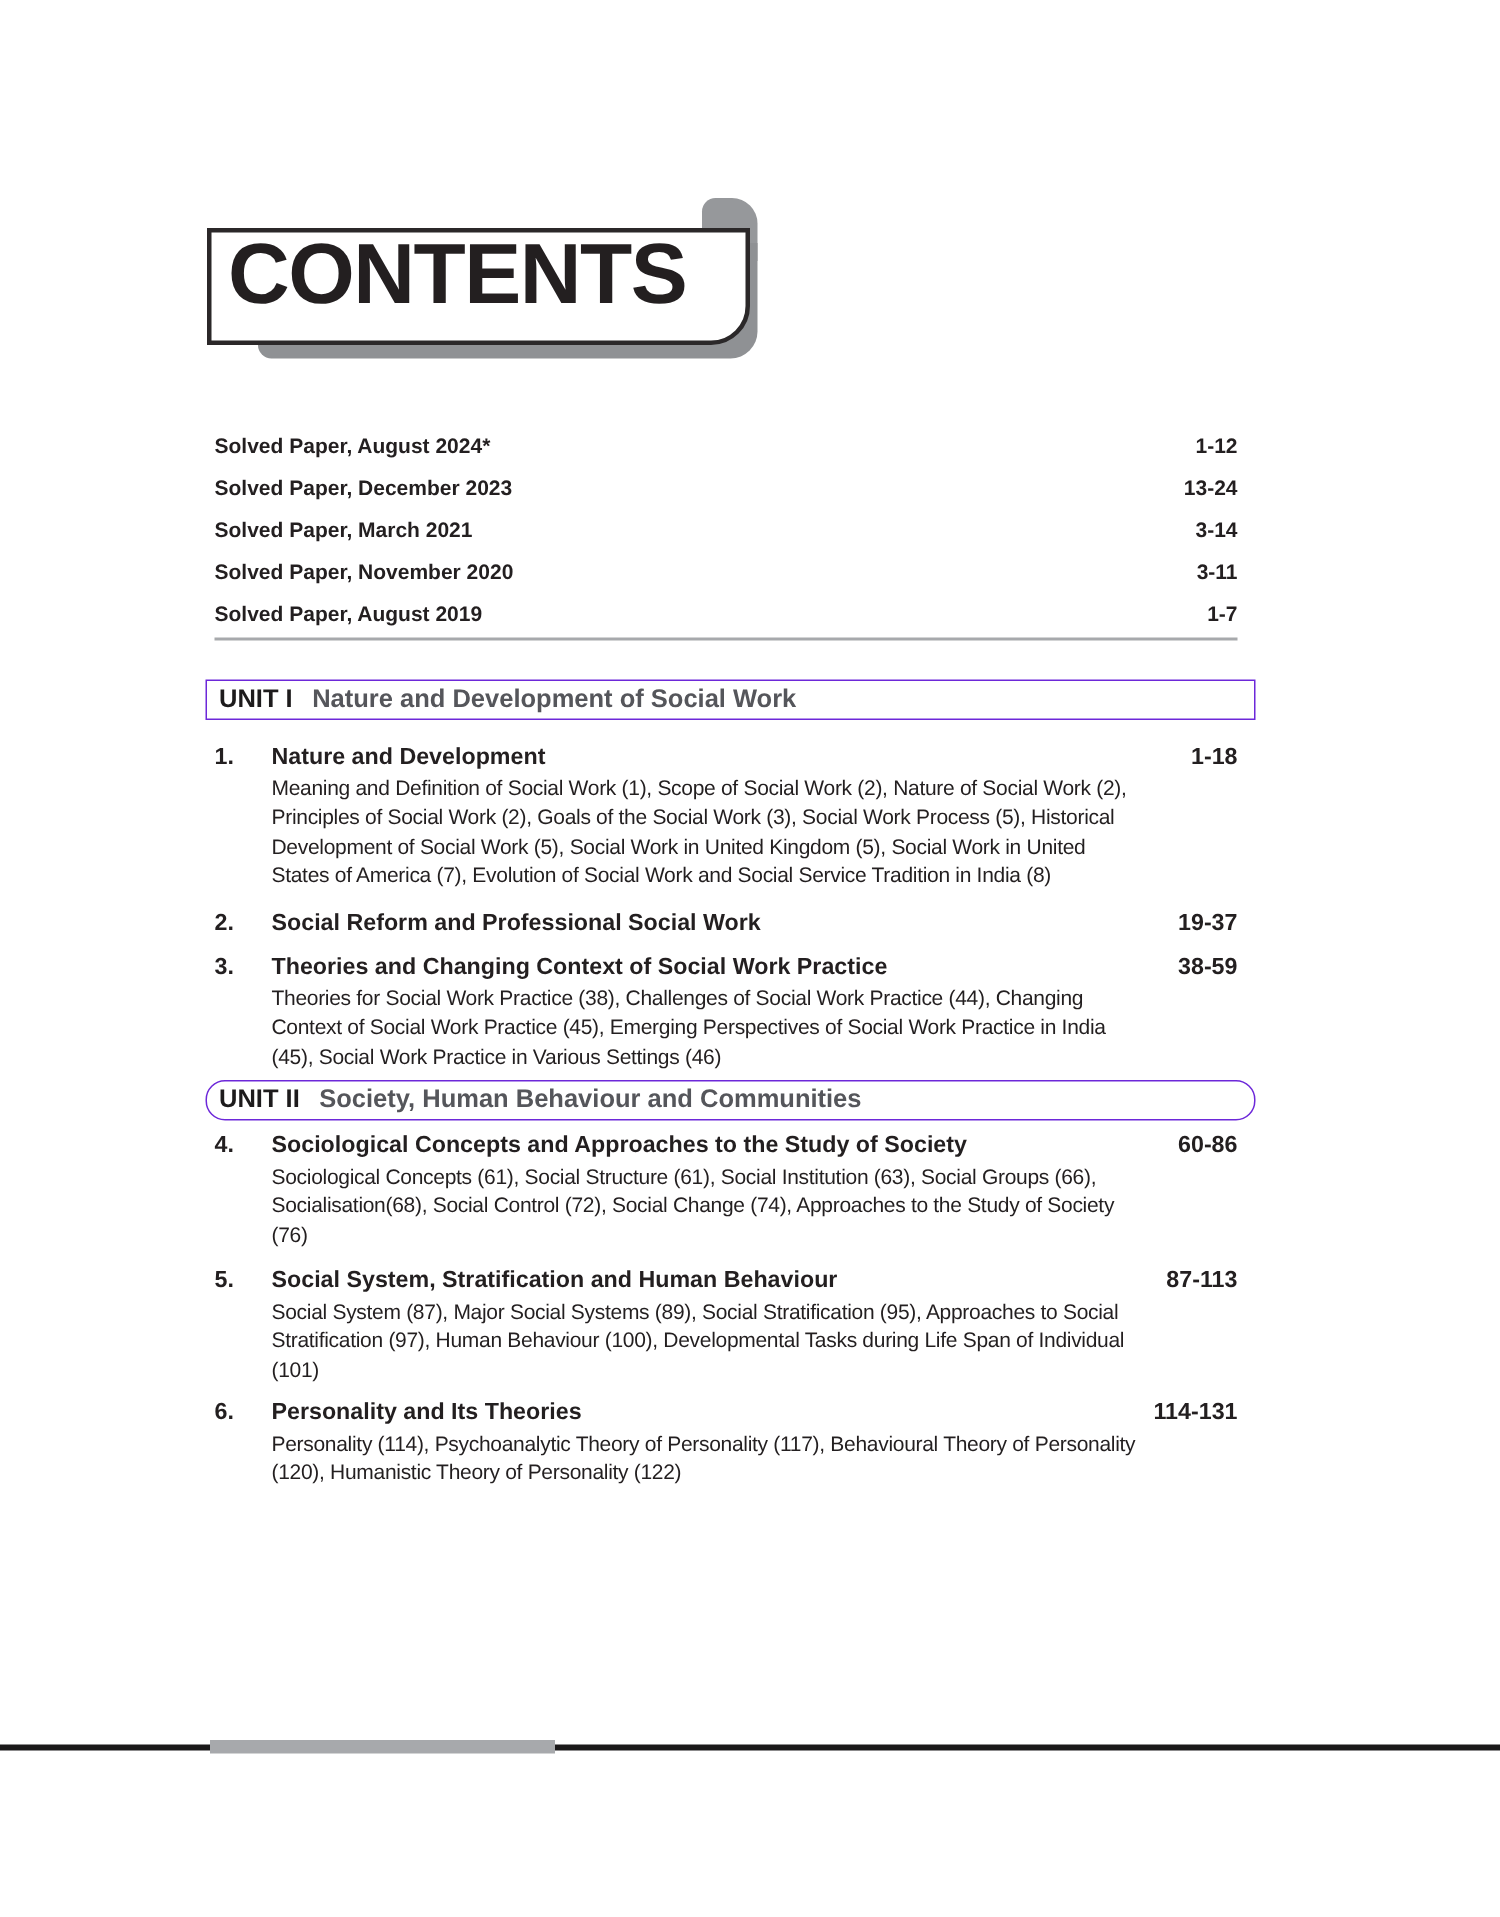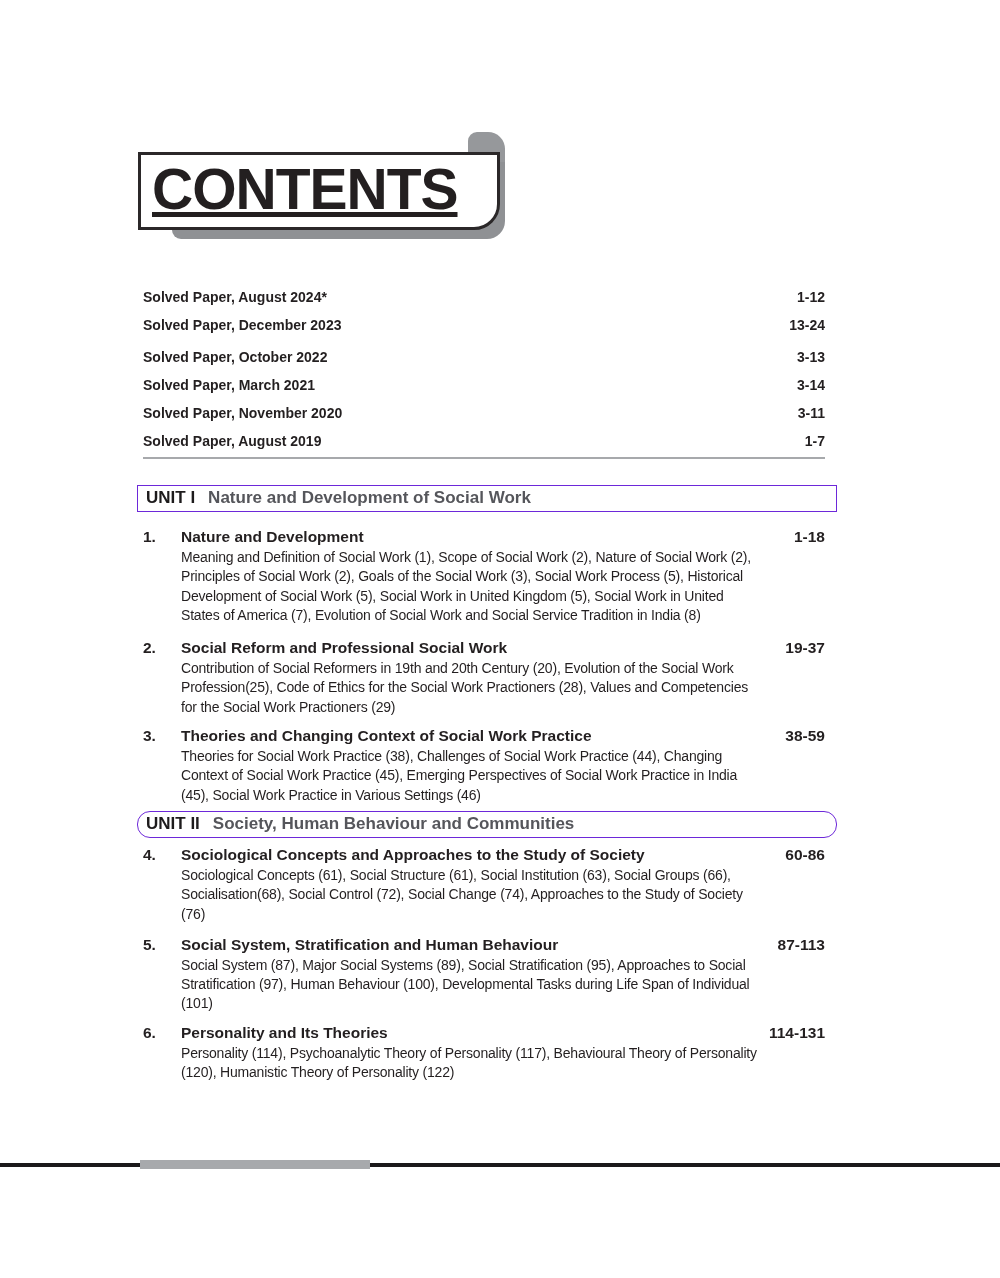--- a/index.html
+++ b/index.html
@@ -44,23 +44,21 @@
     border-radius: 0 0 18px 9px;
   }
   .contents-box {
     position: absolute;
     inset: 0;
     background: #ffffff;
     border: 3px solid #2b2829;
     border-radius: 0 0 26px 0;
     box-sizing: border-box;
     display: flex;
-    align-items: center;
     padding-left: 11px;
-    text-decoration: underline;
   }
   .contents-title {
     font-size: 57px;
     font-weight: bold;
     letter-spacing: -1px;
     color: #231f20;
     line-height: 1;
     padding-bottom: 4px;
   }
 
@@ -166,24 +164,20 @@
 
     <div>
       <div class="paper-row">
         <span>Solved Paper, August 2024*</span>
         <span>1-12</span>
       </div>
       <div class="paper-row">
         <span>Solved Paper, December 2023</span>
         <span>13-24</span>
       </div>
-      <div class="paper-row gap-above">
-        <span>Solved Paper, October 2022</span>
-        <span>3-13</span>
-      </div>
       <div class="paper-row">
         <span>Solved Paper, March 2021</span>
         <span>3-14</span>
       </div>
       <div class="paper-row">
         <span>Solved Paper, November 2020</span>
         <span>3-11</span>
       </div>
       <div class="paper-row">
         <span>Solved Paper, August 2019</span>
@@ -202,21 +196,20 @@
       <span class="ch-number">1.</span>
       <span class="ch-title">Nature and Development</span>
       <span class="ch-pages">1-18</span>
       <div class="ch-desc">Meaning and Definition of Social Work (1), Scope of Social Work (2), Nature of Social Work (2), Principles of Social Work (2), Goals of the Social Work (3), Social Work Process (5), Historical Development of Social Work (5), Social Work in United Kingdom (5), Social Work in United States of America (7), Evolution of Social Work and Social Service Tradition in India (8)</div>
     </div>
 
     <div class="chapter m12">
       <span class="ch-number">2.</span>
       <span class="ch-title">Social Reform and Professional Social Work</span>
       <span class="ch-pages">19-37</span>
-      <div class="ch-desc">Contribution of Social Reformers in 19th and 20th Century (20), Evolution of the Social Work Profession(25), Code of Ethics for the Social Work Practioners (28), Values and Competencies for the Social Work Practioners (29)</div>
     </div>
 
     <div class="chapter m8">
       <span class="ch-number">3.</span>
       <span class="ch-title">Theories and Changing Context of Social Work Practice</span>
       <span class="ch-pages">38-59</span>
       <div class="ch-desc">Theories for Social Work Practice (38), Challenges of Social Work Practice (44), Changing Context of Social Work Practice (45), Emerging Perspectives of Social Work Practice in India (45), Social Work Practice in Various Settings (46)</div>
     </div>
 
     <div class="unit-box second">

